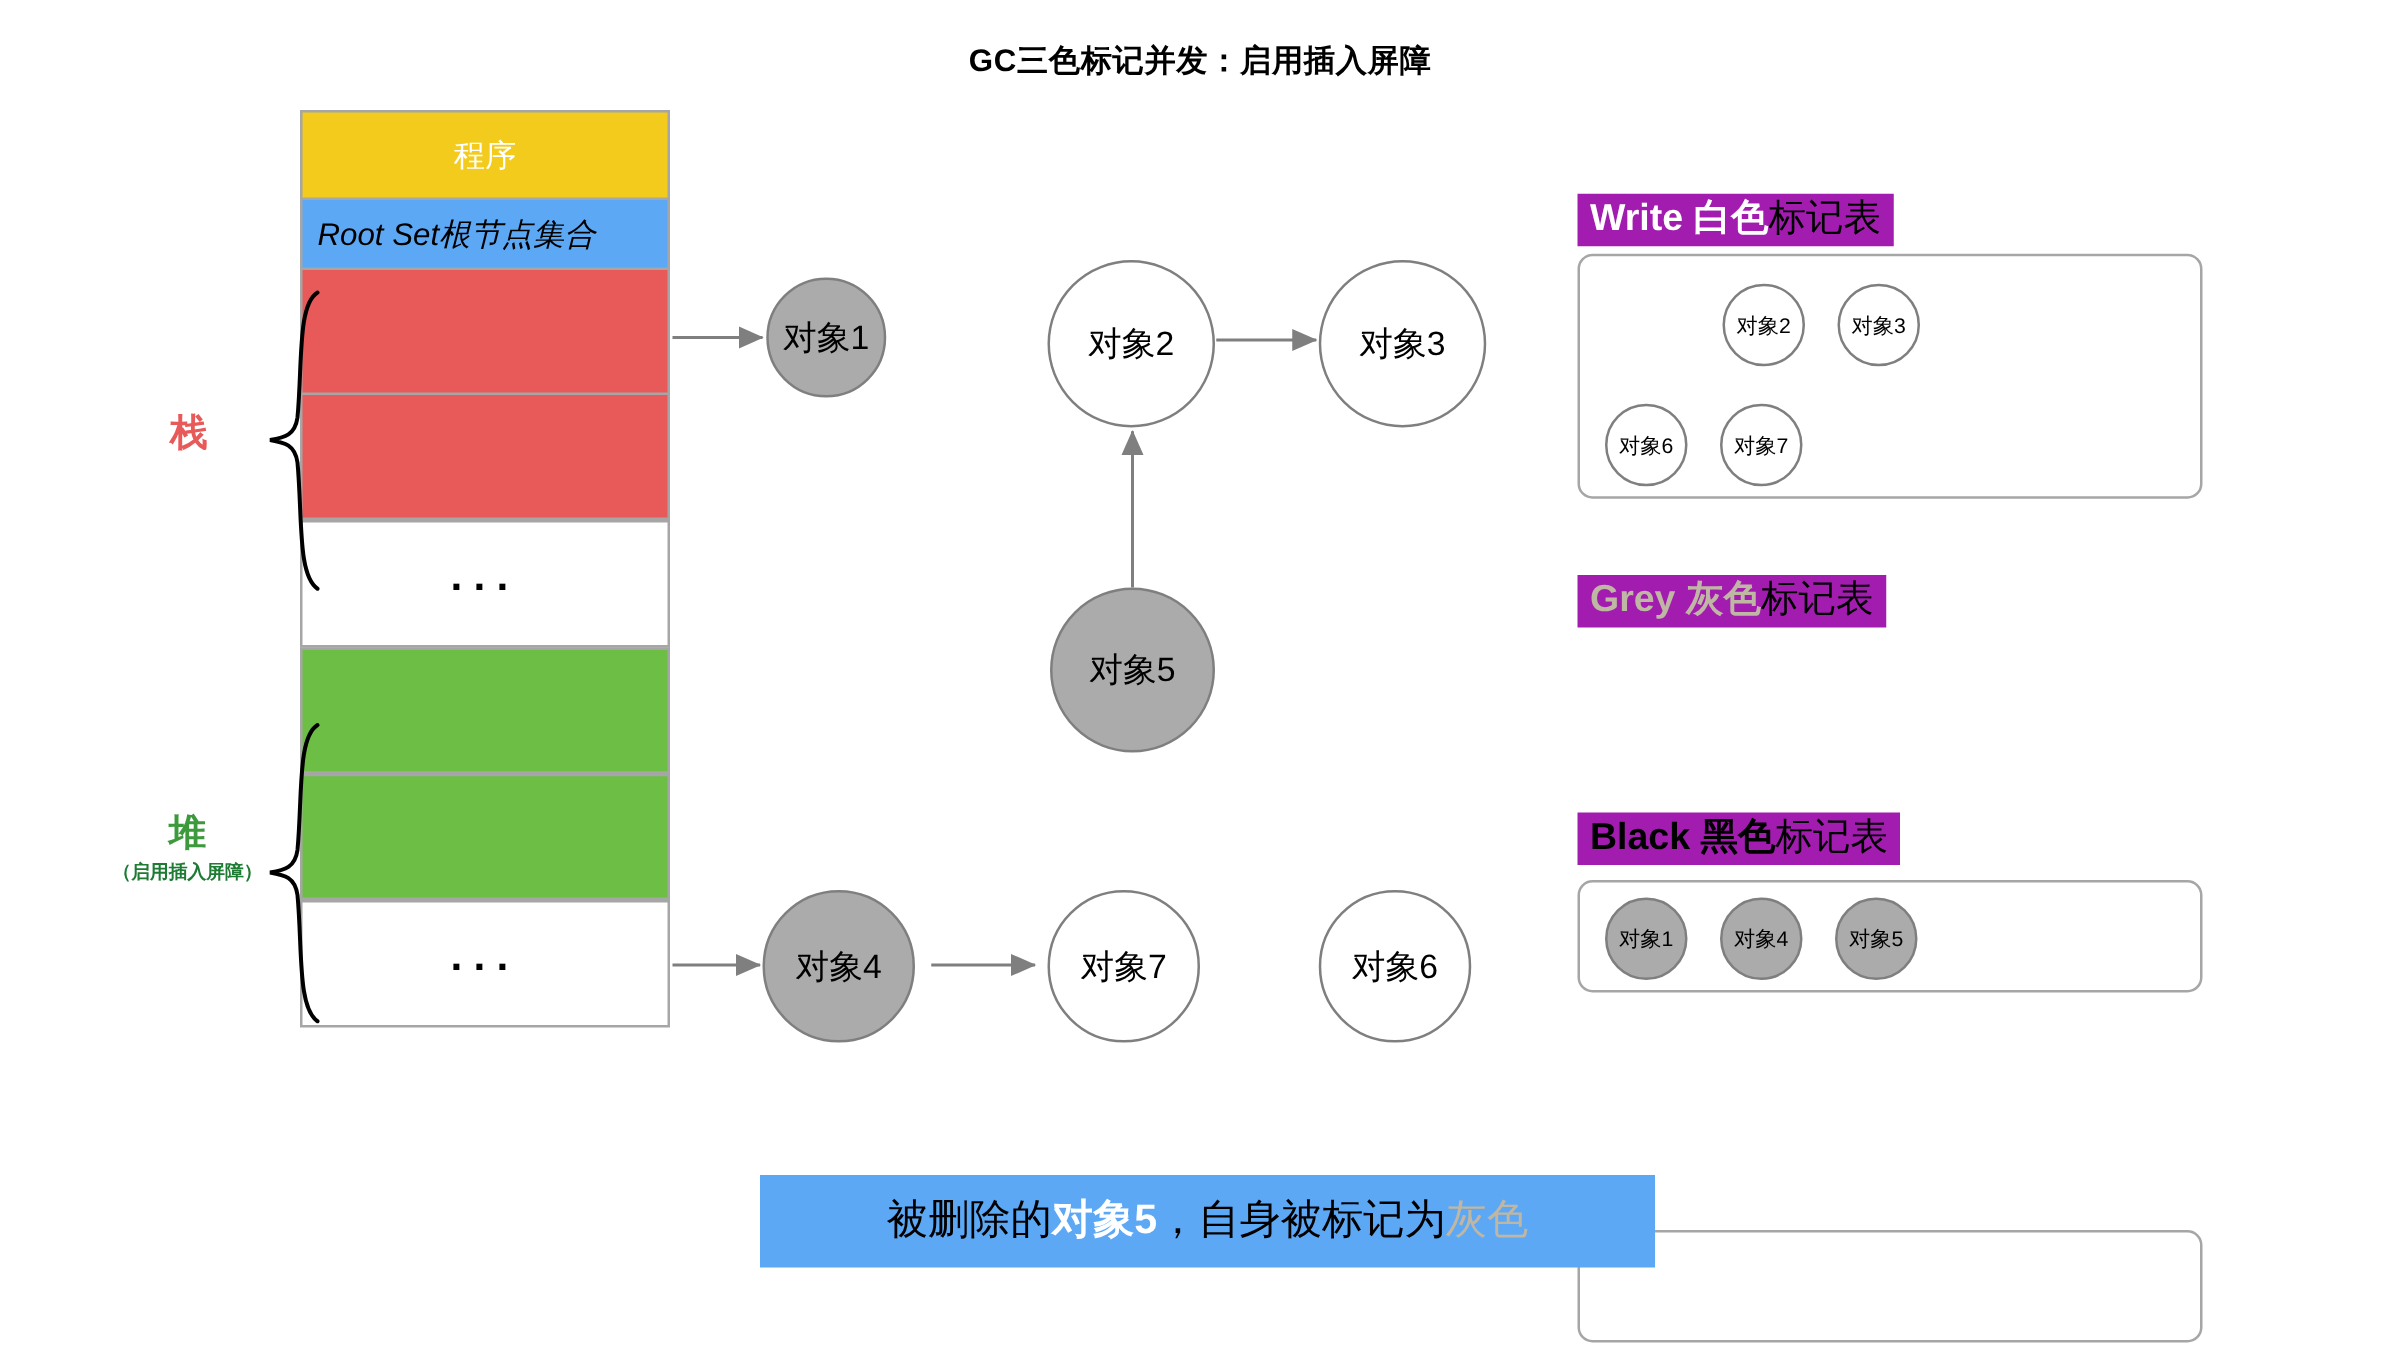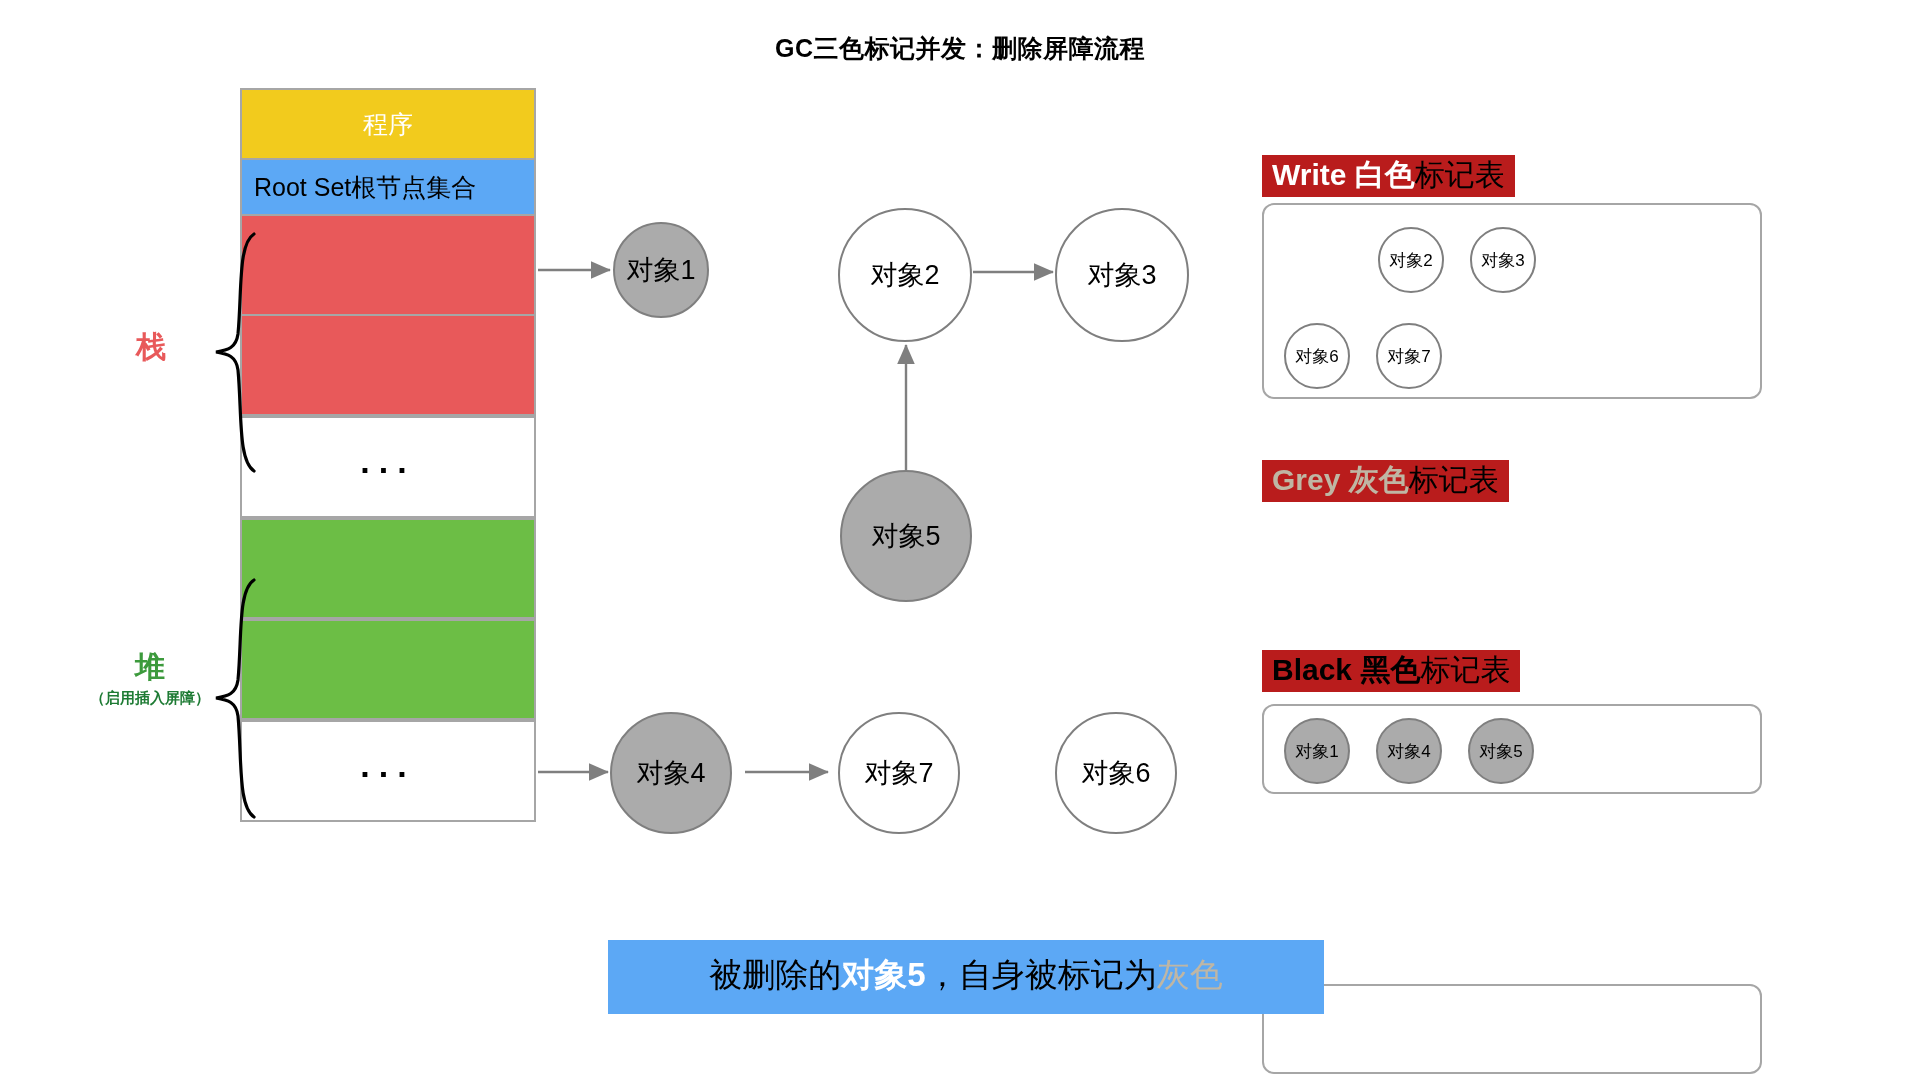--- a/index.html
+++ b/index.html
@@ -47,20 +47,21 @@
     font-weight: normal;
   }
   .mem-rootset {
     height: 56px;
     background: #5CA8F5;
     color: #000000;
     justify-content: flex-start;
     padding-left: 12px;
     font-weight: normal;
     border-top: none;
+    font-style: italic;
   }
   .mem-red   { height: 100px; background: #E8595A; border-top: none; }
   .mem-green { height: 101px; background: #6CBE45; }
   .mem-white { height: 102px; background: #ffffff; }
   .mem-dots {
     font-size: 34px;
     letter-spacing: 9px;
     color: #000000;
     font-weight: bold;
     padding-bottom: 12px;
@@ -102,21 +103,21 @@
     color: #000000;
   }
   .node.white { background: #ffffff; }
   .node.grey  { background: #ababab; }
 
   
   #edges { left: 0; top: 0; width: 1920px; height: 1080px; pointer-events: none; }
 
   
   .table-header {
-    background: #b91c1c;
+    background: #a21caf;
     display: inline-block;
     padding: 3px 10px 5px 10px;
     font-size: 30px;
     line-height: 1.12;
     white-space: nowrap;
   }
   .hdr-en   { font-weight: bold; }
   .hdr-zh1  { font-weight: bold; }
   .hdr-zh2  { font-weight: normal; color: #000000; }
   .hdr-white { color: #ffffff; }
@@ -155,21 +156,21 @@
     line-height: 1.38;
     color: #000000;
   }
   #caption .l2 { display: block; }
   .cap-bold-white { font-weight: bold; color: #ffffff; }
   .cap-tan { color: #BFB6A4; }
 </style>
 </head>
 <body>
 
-<div class="abs" id="page-title">GC三色标记并发：删除屏障流程</div>
+<div class="abs" id="page-title">GC三色标记并发：启用插入屏障</div>
 
 <div class="abs" id="memory-column">
   <div class="mem-cell mem-program">程序</div>
   <div class="mem-cell mem-rootset">Root Set根节点集合</div>
   <div class="mem-cell mem-red"></div>
   <div class="mem-cell mem-red"></div>
   <div class="mem-cell mem-white mem-dots">...</div>
   <div class="mem-cell mem-green"></div>
   <div class="mem-cell mem-green"></div>
   <div class="mem-cell mem-white mem-dots">...</div>

